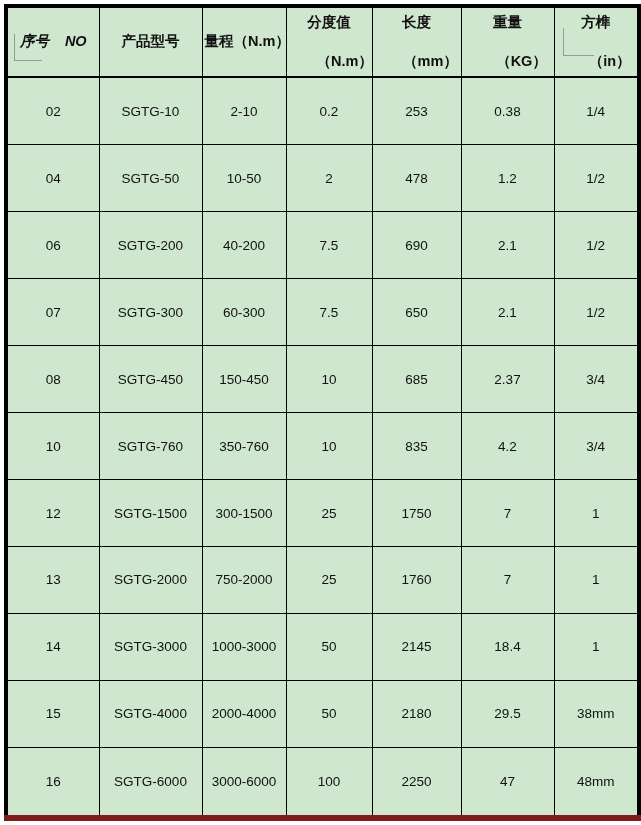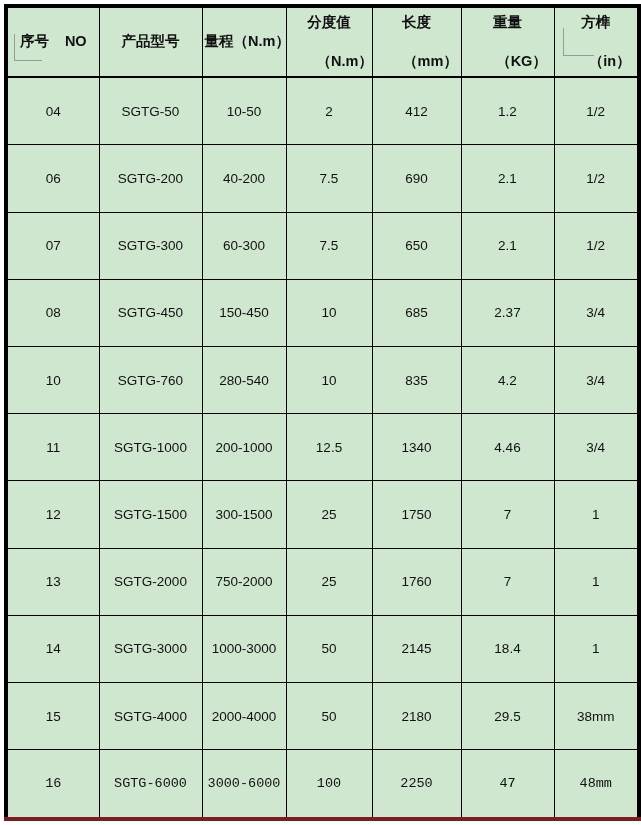--- a/index.html
+++ b/index.html
@@ -59,20 +59,21 @@
   }
   table.spec-table thead th .hdr-line2 {
     display: block;
     white-space: nowrap;
     margin-top: 18px;
     padding-left: 28px;
   }
   table.spec-table thead th.first-col .hdr-inline {
     display: inline-block;
     white-space: nowrap;
+    font-style: italic;
   }
   table.spec-table thead th.first-col .hdr-gap {
     display: inline-block;
     width: 16px;
   }
   
   .gray-mark {
     position: absolute;
     border-left: 1.5px solid #9a9a9a;
     border-bottom: 1.5px solid #9a9a9a;
@@ -90,22 +91,21 @@
     width: 30px;
     height: 27px;
   }
   table.spec-table tbody td {
     height: 45.5px;
     font-size: 13.5px;
     font-weight: normal;
     white-space: nowrap;
   }
   table.spec-table tbody tr:last-child td {
-    border-bottom: 4px solid #7f1d1d;
-    font-family: Liberation Mono, monospace;
+    border-bottom: 6px solid #7f1d1d;
   }
 </style>
 </head>
 <body>
 
 <div class="spec-table-wrap">
   <table class="spec-table">
     <colgroup>
       <col class="c0">
         <col class="c1">
@@ -138,25 +138,34 @@
           </th>
           <th>
             <span class="hdr-line1">方榫</span>
             <span class="hdr-line2">（in）</span>
             <span class="gray-mark col7"></span>
           </th>
         </tr>
     </thead>
     <tbody>
         <tr>
+          <td>02</td>
+          <td>SGTG-10</td>
+          <td>2-10</td>
+          <td>0.2</td>
+          <td>253</td>
+          <td>0.38</td>
+          <td>1/4</td>
+        </tr>
+        <tr>
           <td>04</td>
           <td>SGTG-50</td>
           <td>10-50</td>
           <td>2</td>
-          <td>412</td>
+          <td>478</td>
           <td>1.2</td>
           <td>1/2</td>
         </tr>
         <tr>
           <td>06</td>
           <td>SGTG-200</td>
           <td>40-200</td>
           <td>7.5</td>
           <td>690</td>
           <td>2.1</td>
@@ -176,33 +185,24 @@
           <td>SGTG-450</td>
           <td>150-450</td>
           <td>10</td>
           <td>685</td>
           <td>2.37</td>
           <td>3/4</td>
         </tr>
         <tr>
           <td>10</td>
           <td>SGTG-760</td>
-          <td>280-540</td>
+          <td>350-760</td>
           <td>10</td>
           <td>835</td>
           <td>4.2</td>
-          <td>3/4</td>
-        </tr>
-        <tr>
-          <td>11</td>
-          <td>SGTG-1000</td>
-          <td>200-1000</td>
-          <td>12.5</td>
-          <td>1340</td>
-          <td>4.46</td>
           <td>3/4</td>
         </tr>
         <tr>
           <td>12</td>
           <td>SGTG-1500</td>
           <td>300-1500</td>
           <td>25</td>
           <td>1750</td>
           <td>7</td>
           <td>1</td>

